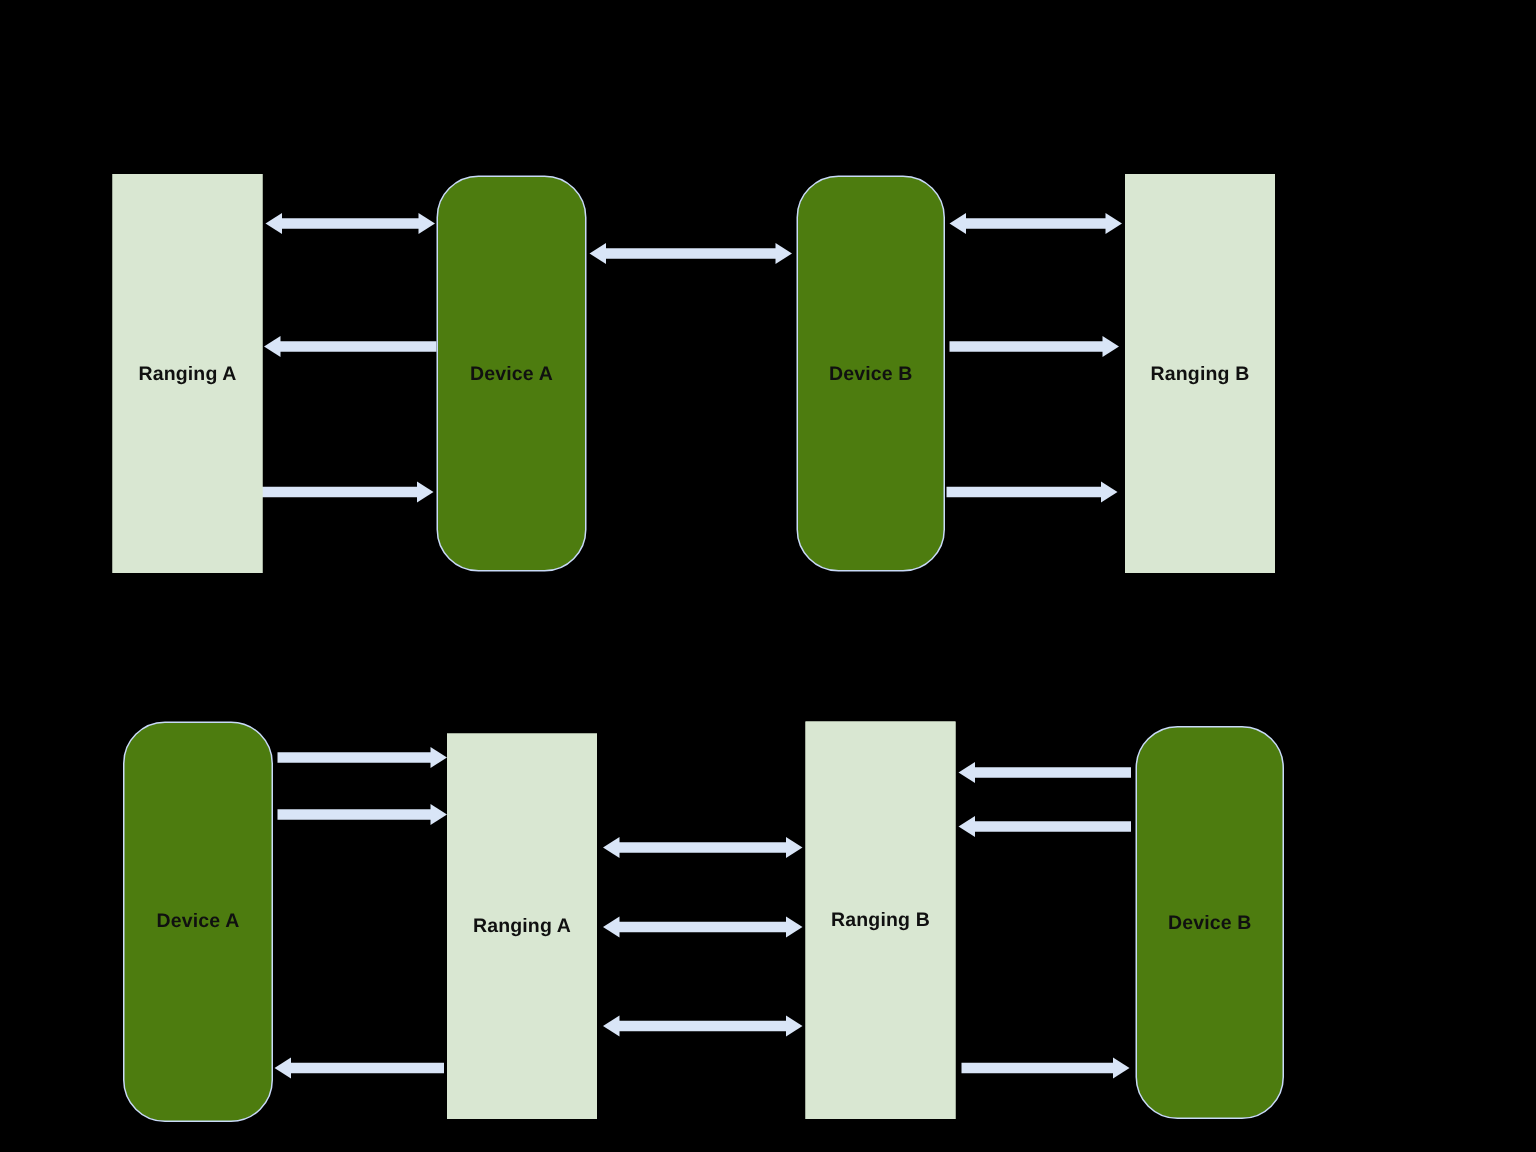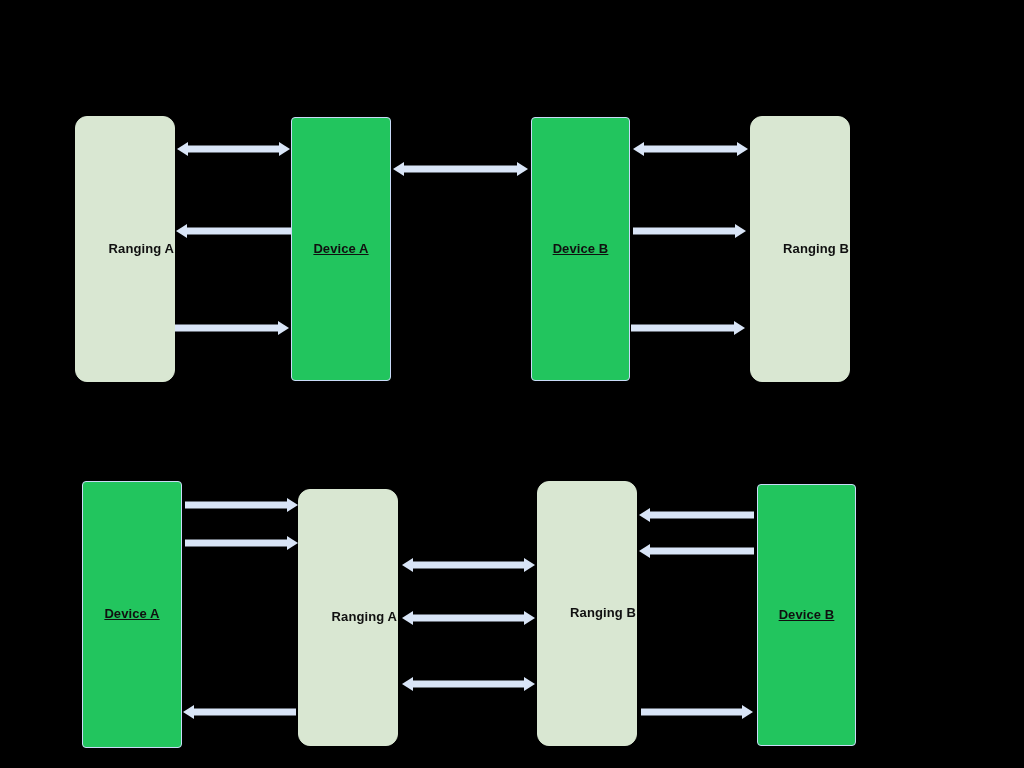--- a/index.html
+++ b/index.html
@@ -30,28 +30,26 @@
     font-size: 13px;
     color: #101010;
     letter-spacing: 0.1px;
     line-height: 1.1;
     text-align: center;
     user-select: none;
   }
   .node.green {
     background: #d9e7d2;
     border: 1px solid #d9e7d2;
-    border-radius: 12px;
-    justify-content: flex-end;
+    border-radius: 0;
   }
   .node.blue {
-    background: #22c55e;
+    background: #4d7c0f;
     border: 1px solid #c9daf8;
-    border-radius: 4px;
-    text-decoration: underline;
+    border-radius: 28px;
   }
   .node-label {
     pointer-events: none;
   }
   svg.edges {
     position: absolute;
     left: 0;
     top: 0;
     width: 1024px;
     height: 768px;

